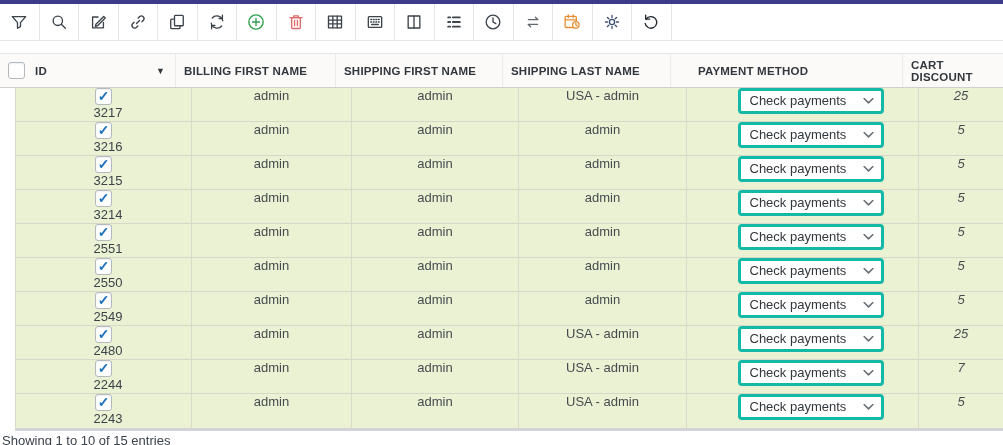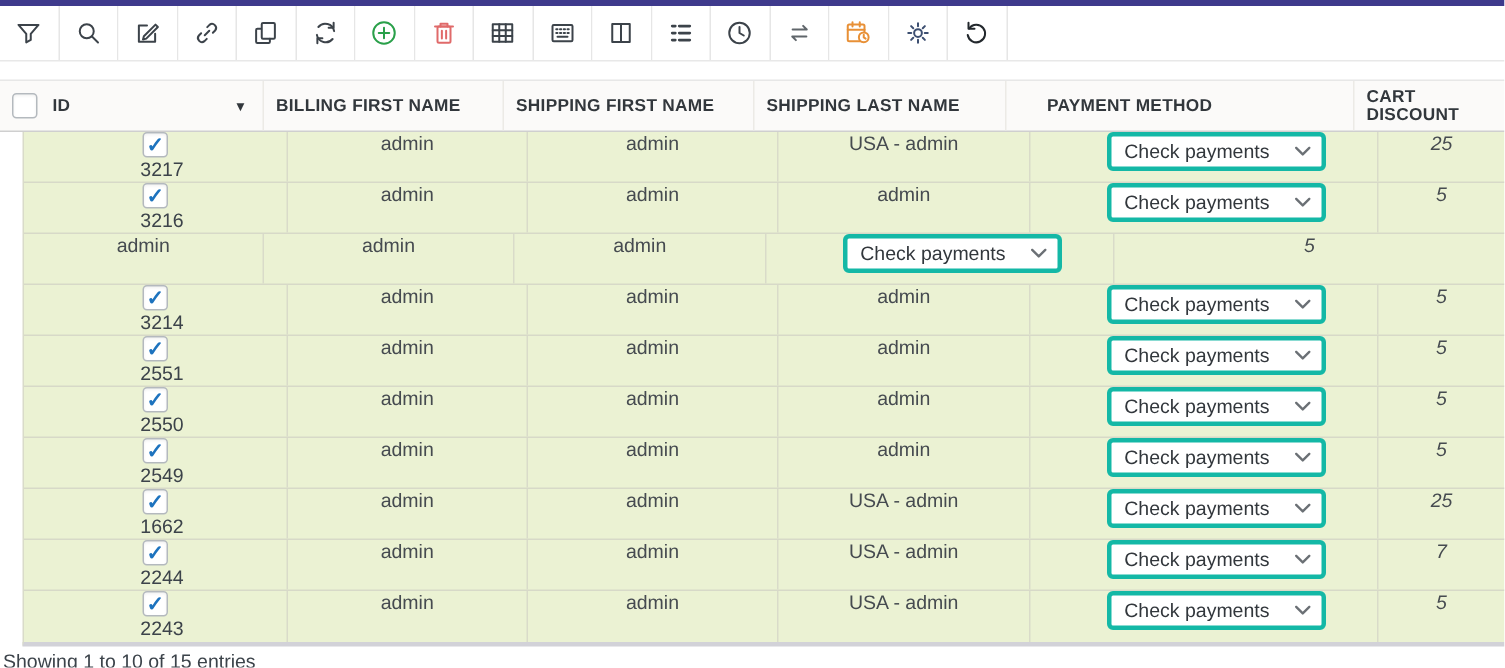--- a/index.html
+++ b/index.html
@@ -289,20 +289,39 @@
         <span class="chev">
               <svg viewBox="0 0 12 8" width="11" height="7" fill="none" stroke="currentColor" stroke-width="1.8" stroke-linecap="round" stroke-linejoin="round">
                 <path d="M1 1.2l5 5 5-5"></path>
               </svg>
             </span>
       </span>
     </div>
     <div class="td c5">5</div>
   </div>
       <div class="tr">
+    <div class="td c0">
+      <span class="cb checked"></span>
+      <span class="id-text">3215</span>
+      <span class="row-actions">
+        <span class="act edit">
+              <svg viewBox="0 0 24 24" width="16" height="16" fill="currentColor">
+                <path d="M3.9 20.1l.8-3.4L15.9 5.5l2.6 2.6L7.3 19.3z"></path>
+                <path d="M16.8 4.6l.9-.9a1.6 1.6 0 012.3 0l.3.3a1.6 1.6 0 010 2.3l-.9.9z"></path>
+              </svg>
+            </span>
+        <span class="act del">
+              <svg viewBox="0 0 24 24" width="15" height="15" fill="none" stroke="currentColor" stroke-width="2" stroke-linecap="round" stroke-linejoin="round">
+                <path d="M4.5 6.5h15M9 6.5V4.2h6v2.3"></path>
+                <rect x="6.5" y="6.5" width="11" height="14" rx="1.4"></rect>
+                <path d="M10.2 10.2v6.8M13.8 10.2v6.8"></path>
+              </svg>
+            </span>
+      </span>
+    </div>
     <div class="td c1">admin</div>
     <div class="td c2">admin</div>
     <div class="td c3">admin</div>
     <div class="td c4">
       <span class="select-wrap">
         <select class="payment-select"><option>Check payments</option></select>
         <span class="chev">
               <svg viewBox="0 0 12 8" width="11" height="7" fill="none" stroke="currentColor" stroke-width="1.8" stroke-linecap="round" stroke-linejoin="round">
                 <path d="M1 1.2l5 5 5-5"></path>
               </svg>
@@ -447,21 +466,21 @@
                 <path d="M1 1.2l5 5 5-5"></path>
               </svg>
             </span>
       </span>
     </div>
     <div class="td c5">5</div>
   </div>
       <div class="tr">
     <div class="td c0">
       <span class="cb checked"></span>
-      <span class="id-text">1662</span>
+      <span class="id-text">2480</span>
       <span class="row-actions">
         <span class="act edit">
               <svg viewBox="0 0 24 24" width="16" height="16" fill="currentColor">
                 <path d="M3.9 20.1l.8-3.4L15.9 5.5l2.6 2.6L7.3 19.3z"></path>
                 <path d="M16.8 4.6l.9-.9a1.6 1.6 0 012.3 0l.3.3a1.6 1.6 0 010 2.3l-.9.9z"></path>
               </svg>
             </span>
         <span class="act del">
               <svg viewBox="0 0 24 24" width="15" height="15" fill="none" stroke="currentColor" stroke-width="2" stroke-linecap="round" stroke-linejoin="round">
                 <path d="M4.5 6.5h15M9 6.5V4.2h6v2.3"></path>

